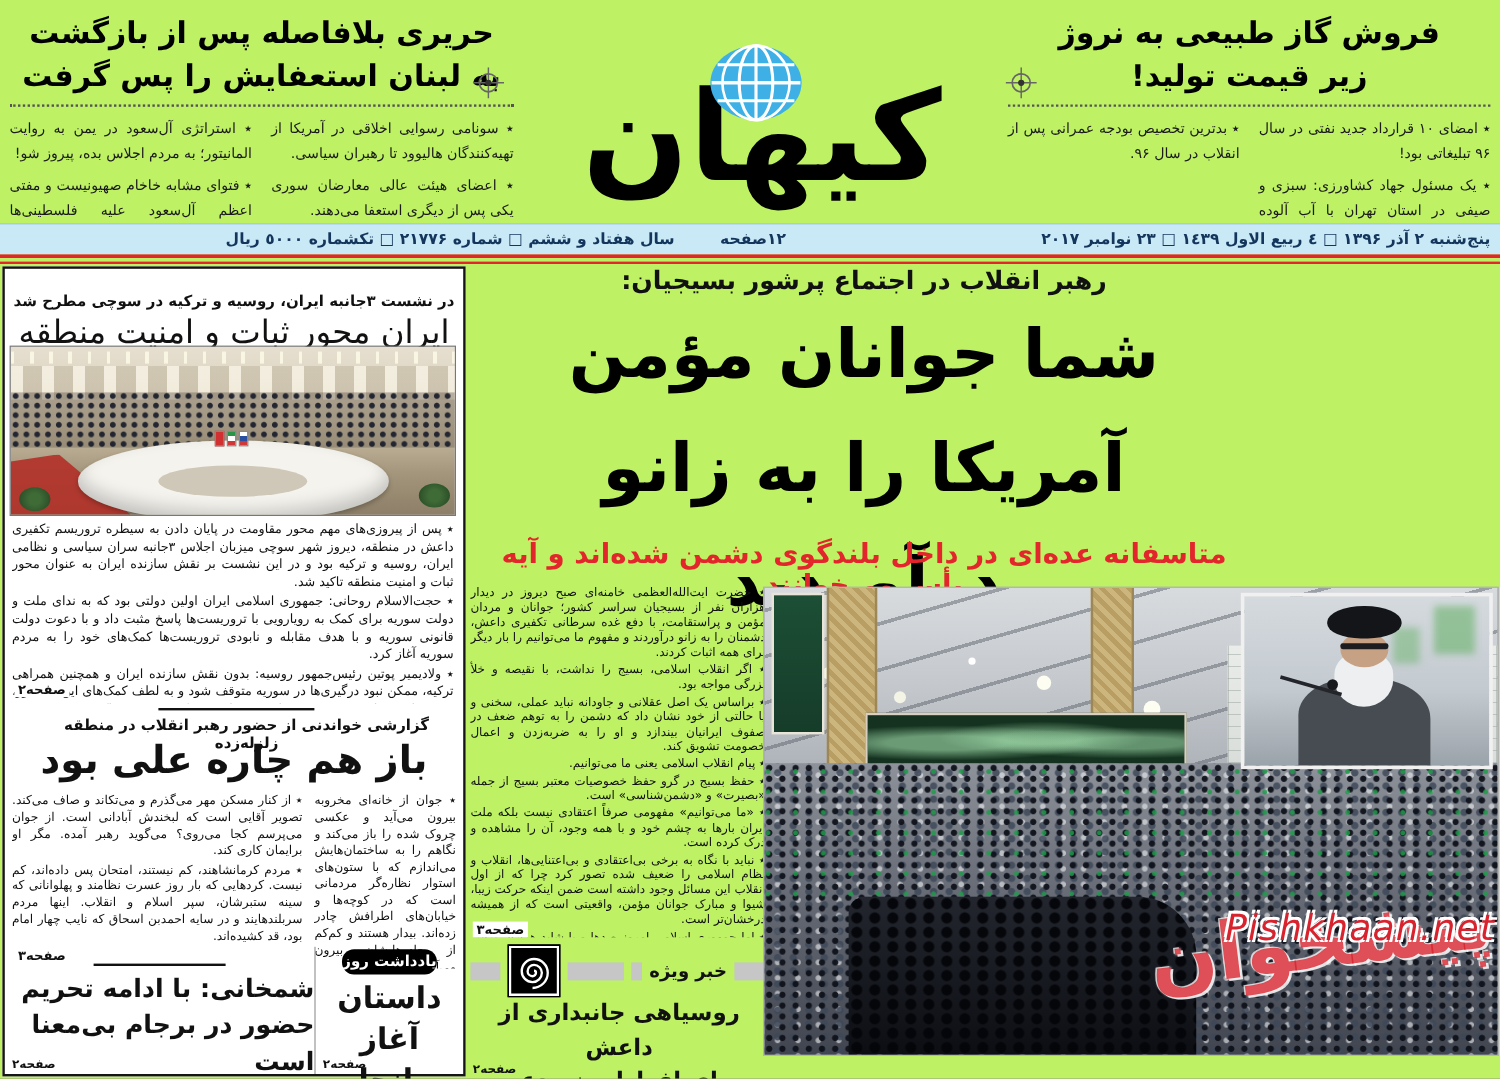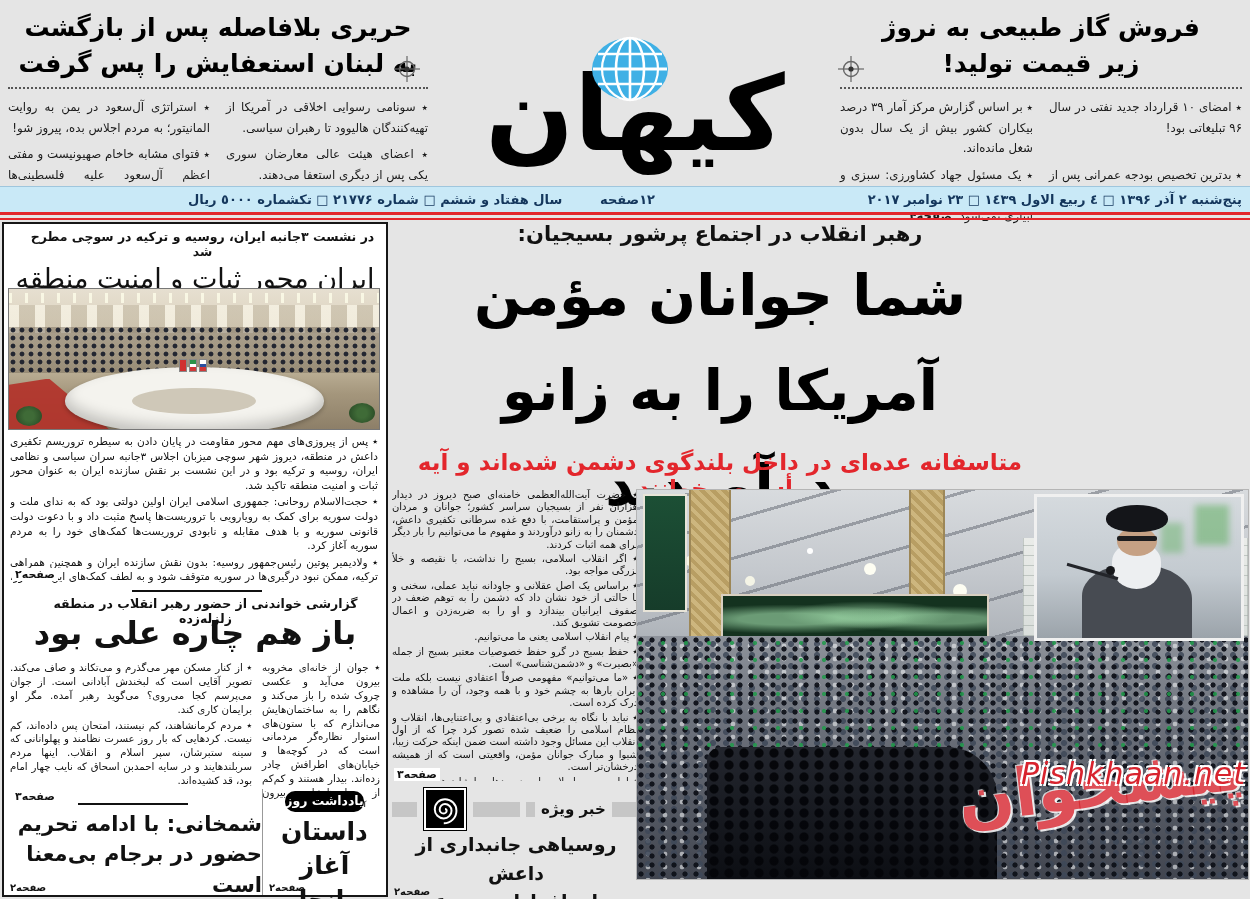--- a/index.html
+++ b/index.html
@@ -1,18 +1,18 @@
 <!DOCTYPE html>
 <html lang="fa" dir="rtl"><head>
 <meta charset="utf-8">
 <style>
   * { margin:0; padding:0; box-sizing:border-box; }
   html,body { background:#888; }
   body { font-family:"DejaVu Sans", sans-serif; }
-  .page { position:relative; width:1250px; height:899px; background:#e5e5e5; overflow:hidden; margin:0 auto; direction:rtl; color:#111; }
+  .page { position:relative; width:1250px; height:899px; background:#bef264; overflow:hidden; margin:0 auto; direction:rtl; color:#111; }
   .ts-headline { font-weight:bold; text-align:center; font-size:25px; line-height:1.42; color:#000; padding-bottom:6px; border-bottom:2px dotted #555; }
   .ts-bullets { display:grid; grid-template-columns:1fr 1fr; column-gap:16px; row-gap:6px; margin-top:8px; font-size:11.8px; line-height:1.75; text-align:justify; }
   .ts-bullets > div { color:#1a1a1a; }
   .pref { font-weight:bold; } 
   .top-left-block { position:absolute; left:8px; top:10px; width:420px; }
   .top-right-block { position:absolute; left:840px; top:10px; width:402px; }
 
   
   .masthead { position:absolute; left:430px; top:6px; width:410px; height:176px; text-align:center; }
   .masthead-title { font-size:104px; font-weight:bold; line-height:1; margin-top:56px; letter-spacing:-2px; color:#000; }
@@ -24,21 +24,21 @@
   
   .dateline { position:absolute; left:0; top:186px; width:1250px; height:26px; background:#c9e9f7; border-top:1px solid #9fc6dd; font-size:13px; font-weight:bold; color:#14365c; }
   .dateline span { position:absolute; top:0; line-height:25px; white-space:nowrap; }
   .dl-date { right:8px; }
   .dl-pages { left:600px; }
   .dl-issue { left:188px; }
   .red-rule { position:absolute; left:0; top:212px; width:1250px; height:8px; border-top:3px solid #e3262c; border-bottom:2px solid #e3262c; }
 
   
   .left-col { position:absolute; left:2px; top:222px; width:386px; height:675px; border:2px solid #161616; background:#fff; }
-  .sochi-kicker { margin-top:5px; text-align:center; font-size:12.5px; font-weight:bold;padding-left:15px; }
+  .sochi-kicker { margin-top:19px; text-align:center; font-size:12.5px; font-weight:bold; }
   .sochi-headline { text-align:center; font-size:27px; font-weight:500; line-height:1.3; margin-top:2px; }
   .sochi-photo { position:absolute; left:4px; top:64px; width:372px; height:142px; overflow:hidden;
     background:linear-gradient(180deg,#e6dfd0 0%,#ded5c2 22%,#cdc2a9 45%,#a4967c 75%,#8d7f68 100%); border:1px solid #777; }
   .sp-lights { position:absolute; left:0; top:4px; width:100%; height:10px;
     background:repeating-linear-gradient(90deg, rgba(255,255,235,.95) 0 3px, transparent 3px 16px); opacity:.8; }
   .sp-wall { position:absolute; left:0; top:16px; width:100%; height:28px;
     background:repeating-linear-gradient(90deg, rgba(248,244,230,.75) 0 10px, rgba(190,180,158,.5) 10px 26px); }
   .sp-people { position:absolute; left:0; top:38px; width:100%; height:46px;
     background:radial-gradient(circle at 4px 3px, rgba(28,32,44,.95) 2px, rgba(28,32,44,0) 2.8px) 0 0/9px 8px, rgba(110,100,85,.45); }
   .sp-table { position:absolute; left:15%; top:56%; width:70%; height:48%; border-radius:50%;
@@ -183,21 +183,20 @@
     <circle cx="13" cy="13" r="2.6" fill="#333"></circle>
   </svg>
 
   <div class="top-right-block">
     <div class="ts-headline">
       <div>فروش گاز طبیعی به نروژ</div>
       <div>زیر قیمت تولید!</div>
     </div>
     <div class="ts-bullets">
       <div>٭ امضای ۱۰ قرارداد جدید نفتی در سال ۹۶ تبلیغاتی بود!</div>
-      <div>٭ بر اساس گزارش مرکز آمار ۳۹ درصد بیکاران کشور بیش از یک سال بدون شغل مانده‌اند.</div>
       <div>٭ بدترین تخصیص بودجه عمرانی پس از انقلاب در سال ۹۶.</div>
       <div><span>٭ یک مسئول جهاد کشاورزی: سبزی و صیفی در استان تهران با آب آلوده آبیاری نمی‌شود.</span> <span class="pref">صفحه۴</span></div>
     </div>
   </div>
 
   <div class="dateline">
     <span class="dl-date">پنج‌شنبه ۲ آذر ۱۳۹۶ □ ٤ ربیع الاول ۱٤۳۹ □ ۲۳ نوامبر ۲۰۱۷</span>
     <span class="dl-pages">۱۲صفحه</span>
     <span class="dl-issue">سال هفتاد و ششم □ شماره ۲۱۷۷۶ □ تکشماره ٥٠٠٠ ریال</span>
   </div>

